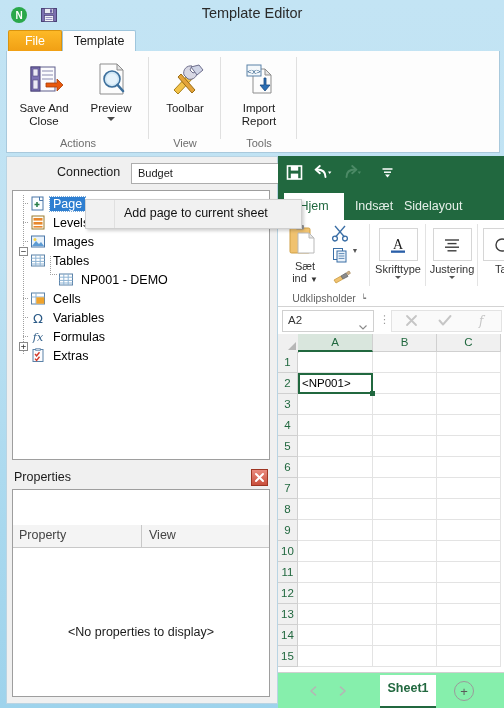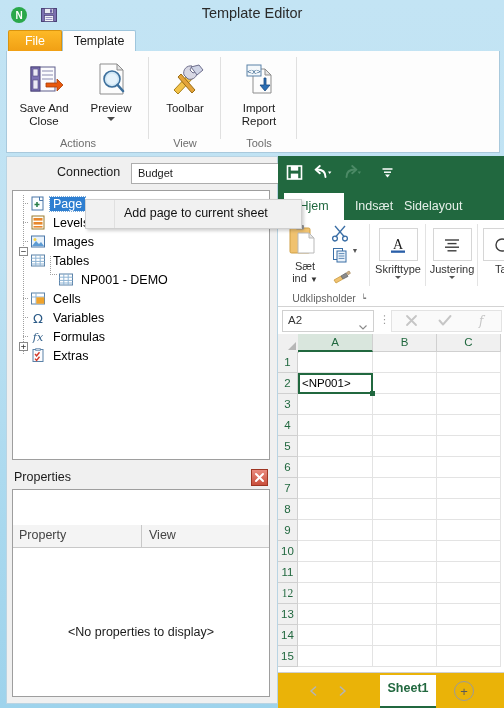--- a/index.html
+++ b/index.html
@@ -91,21 +91,21 @@
   #gridwrap{position:absolute;left:0;top:178px;width:226px;height:338px;background:#fff;overflow:hidden;}
   #corner{position:absolute;left:0;top:0;width:20px;height:18px;background:#f0f0f0;border-right:1px solid #d0d0d0;border-bottom:1px solid #d0d0d0;}
   #corner .tri{position:absolute;right:2px;bottom:2px;width:0;height:0;border-left:8px solid transparent;border-bottom:8px solid #b6b6b6;}
   .colhead{position:absolute;top:0;height:18px;line-height:17px;text-align:center;font-size:11.5px;color:#21683f;background:#f0f0f0;border-right:1px solid #d0d0d0;border-bottom:1px solid #d0d0d0;box-sizing:border-box;}
   .colhead.active{background:#d9e6dd;border-bottom:2px solid #21683f;color:#21683f;font-weight:normal;}
   .rowhead{position:absolute;left:0;width:20px;height:21px;line-height:20px;text-align:center;font-size:11.5px;color:#21683f;background:#f0f0f0;border-right:1px solid #d0d0d0;border-bottom:1px solid #d0d0d0;box-sizing:border-box;}
   .cell{position:absolute;height:21px;line-height:20px;border-right:1px solid #e3e3e3;border-bottom:1px solid #e3e3e3;box-sizing:border-box;font-size:11.5px;padding-left:2px;color:#000;overflow:hidden;white-space:nowrap;}
   #selcell{position:absolute;border:2px solid #21683f;box-sizing:border-box;z-index:5;background:#fff;font-size:11.5px;line-height:17px;padding-left:2px;color:#000;}
   #selhandle{position:absolute;width:5px;height:5px;background:#21683f;z-index:6;}
 
-  #sheetbar{position:absolute;left:0;top:516px;width:226px;height:36px;background:#eab308;border-top:1px solid #d0d0d0;}
+  #sheetbar{position:absolute;left:0;top:516px;width:226px;height:36px;background:#86efac;border-top:1px solid #d0d0d0;}
   .navarrow{position:absolute;top:11px;width:14px;height:14px;display:flex;align-items:center;justify-content:center;}
   #sheettab{position:absolute;left:102px;top:2px;width:56px;height:31px;background:#fff;text-align:center;line-height:27px;font-size:12.5px;font-weight:bold;color:#21683f;border-bottom:2px solid #21683f;}
   #addsheet{position:absolute;left:176px;top:8px;width:18px;height:18px;border:1px solid #9a9a9a;border-radius:50%;display:flex;align-items:center;justify-content:center;color:#5a5a5a;font-size:13px;line-height:13px;}
 </style>
 </head>
 <body>
 
 <div id="app">
 
   <div id="titlebar">
@@ -531,21 +531,21 @@
       <div class="rowhead" style="top:39px;">2</div>
       <div class="rowhead" style="top:60px;">3</div>
       <div class="rowhead" style="top:81px;">4</div>
       <div class="rowhead" style="top:102px;">5</div>
       <div class="rowhead" style="top:123px;">6</div>
       <div class="rowhead" style="top:144px;">7</div>
       <div class="rowhead" style="top:165px;">8</div>
       <div class="rowhead" style="top:186px;">9</div>
       <div class="rowhead" style="top:207px;">10</div>
       <div class="rowhead" style="top:228px;">11</div>
-      <div class="rowhead" style="top:249px;font-family:Liberation Serif, serif;">12</div>
+      <div class="rowhead" style="top:249px;">12</div>
       <div class="rowhead" style="top:270px;">13</div>
       <div class="rowhead" style="top:291px;">14</div>
       <div class="rowhead" style="top:312px;">15</div>
 
       <div class="cell" style="left:20px;top:18px;width:75px;"></div>
       <div class="cell" style="left:95px;top:18px;width:64px;"></div>
       <div class="cell" style="left:159px;top:18px;width:64px;"></div>
       <div class="cell" style="left:95px;top:39px;width:64px;"></div>
       <div class="cell" style="left:159px;top:39px;width:64px;"></div>
 

